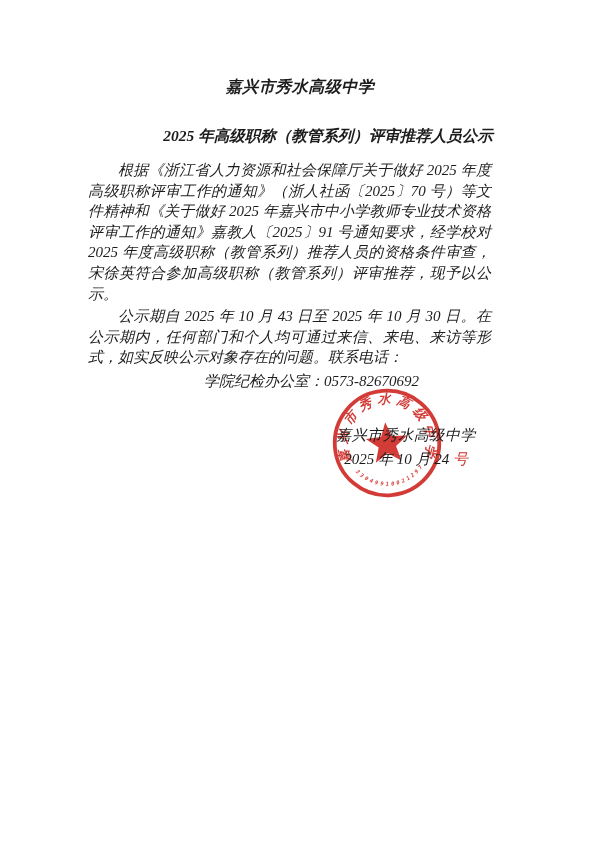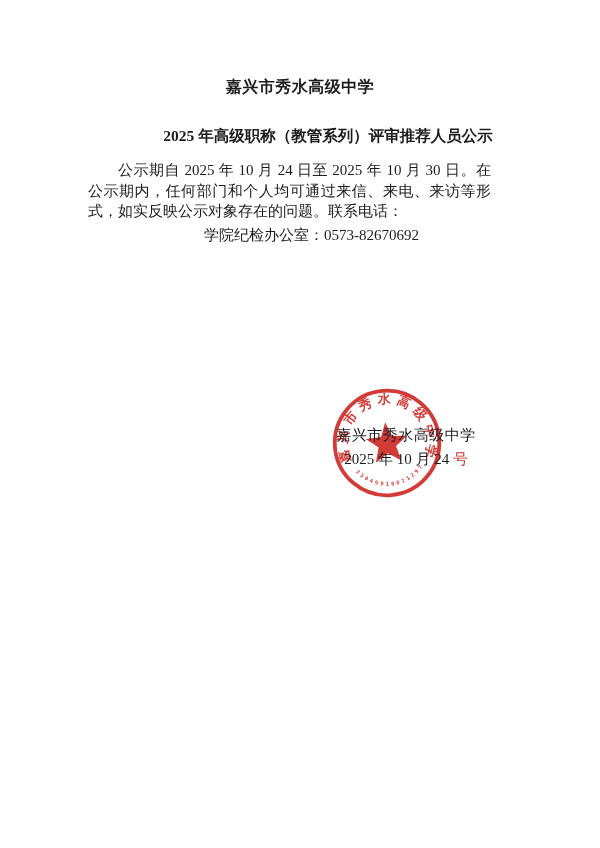--- a/index.html
+++ b/index.html
@@ -4,20 +4,21 @@
 <style>
   html, body { margin: 0; padding: 0; background: #ffffff; }
   .page {
     position: relative;
     width: 600px;
     height: 848px;
     background: #ffffff;
     overflow: hidden;
     font-family: "Liberation Serif", "DejaVu Serif", serif;
     color: #1c1c1c;
+    font-style: italic;
   }
   .doc-title {
     position: absolute;
     top: 77px; left: 0;
     width: 100%;
     margin: 0;
     text-align: center;
     font-size: 16px;
     font-weight: 700;
     letter-spacing: 0.5px;
@@ -83,21 +84,22 @@
 </head>
 <body>
 
 <div class="page">
 
   <h1 class="doc-title">嘉兴市秀水高级中学</h1>
 
   <h2 class="doc-subtitle">2025 年高级职称（教管系列）评审推荐人员公示</h2>
 
   <div class="doc-body">
-    <p>公示期自 2025 年 10 月 24 日至 2025 年 10 月 30 日。在公示期内，任何部门和个人均可通过来信、来电、来访等形式，如实反映公示对象存在的问题。联系电话：</p>
+    <p>根据《浙江省人力资源和社会保障厅关于做好 2025 年度高级职称评审工作的通知》（浙人社函〔2025〕70 号）等文件精神和《关于做好 2025 年嘉兴市中小学教师专业技术资格评审工作的通知》嘉教人〔2025〕91 号通知要求，经学校对 2025 年度高级职称（教管系列）推荐人员的资格条件审查，宋徐英符合参加高级职称（教管系列）评审推荐，现予以公示。</p>
+    <p>公示期自 2025 年 10 月 43 日至 2025 年 10 月 30 日。在公示期内，任何部门和个人均可通过来信、来电、来访等形式，如实反映公示对象存在的问题。联系电话：</p>
     <div class="contact-line first">学院纪检办公室：0573-82670692</div>
   </div>
 
   <svg class="stamp" viewBox="0 0 120 120" aria-hidden="true">
     <defs>
       <path id="sealArcTop" d="M 21.9 77.7 A 42 42 0 1 1 98.1 77.7" fill="none"></path>
       <path id="sealArcBottom" d="M 21 82.5 A 45 45 0 0 0 99 82.5" fill="none"></path>
     </defs>
     <g transform="rotate(-5 60 60)">
       <circle cx="60" cy="60" r="55" fill="none" stroke="#cf2b26" stroke-width="4"></circle>

